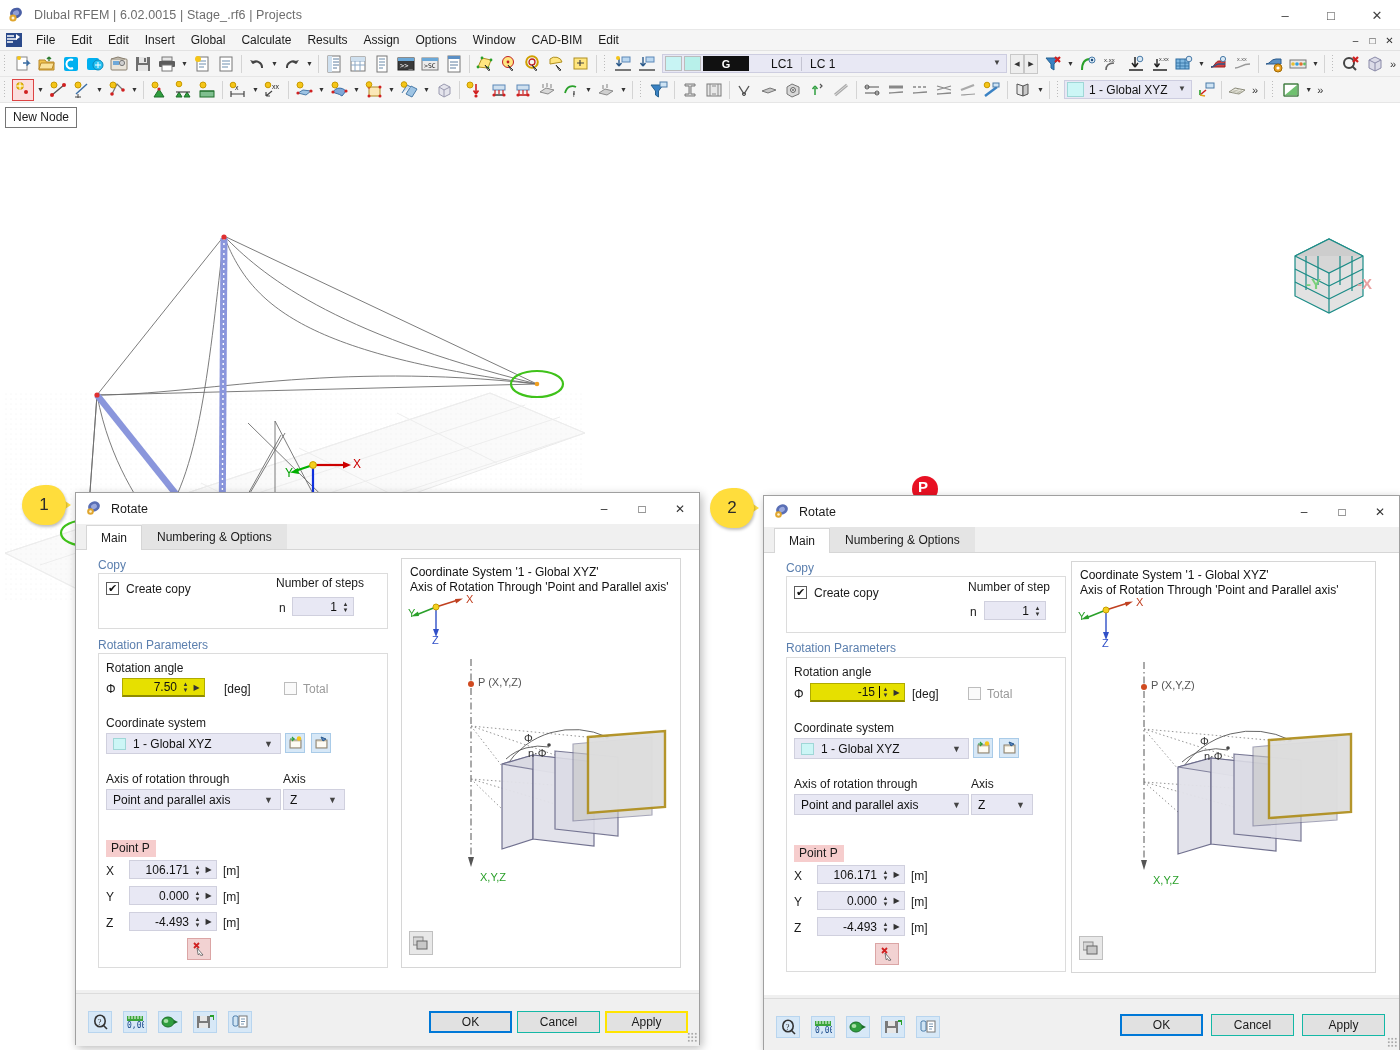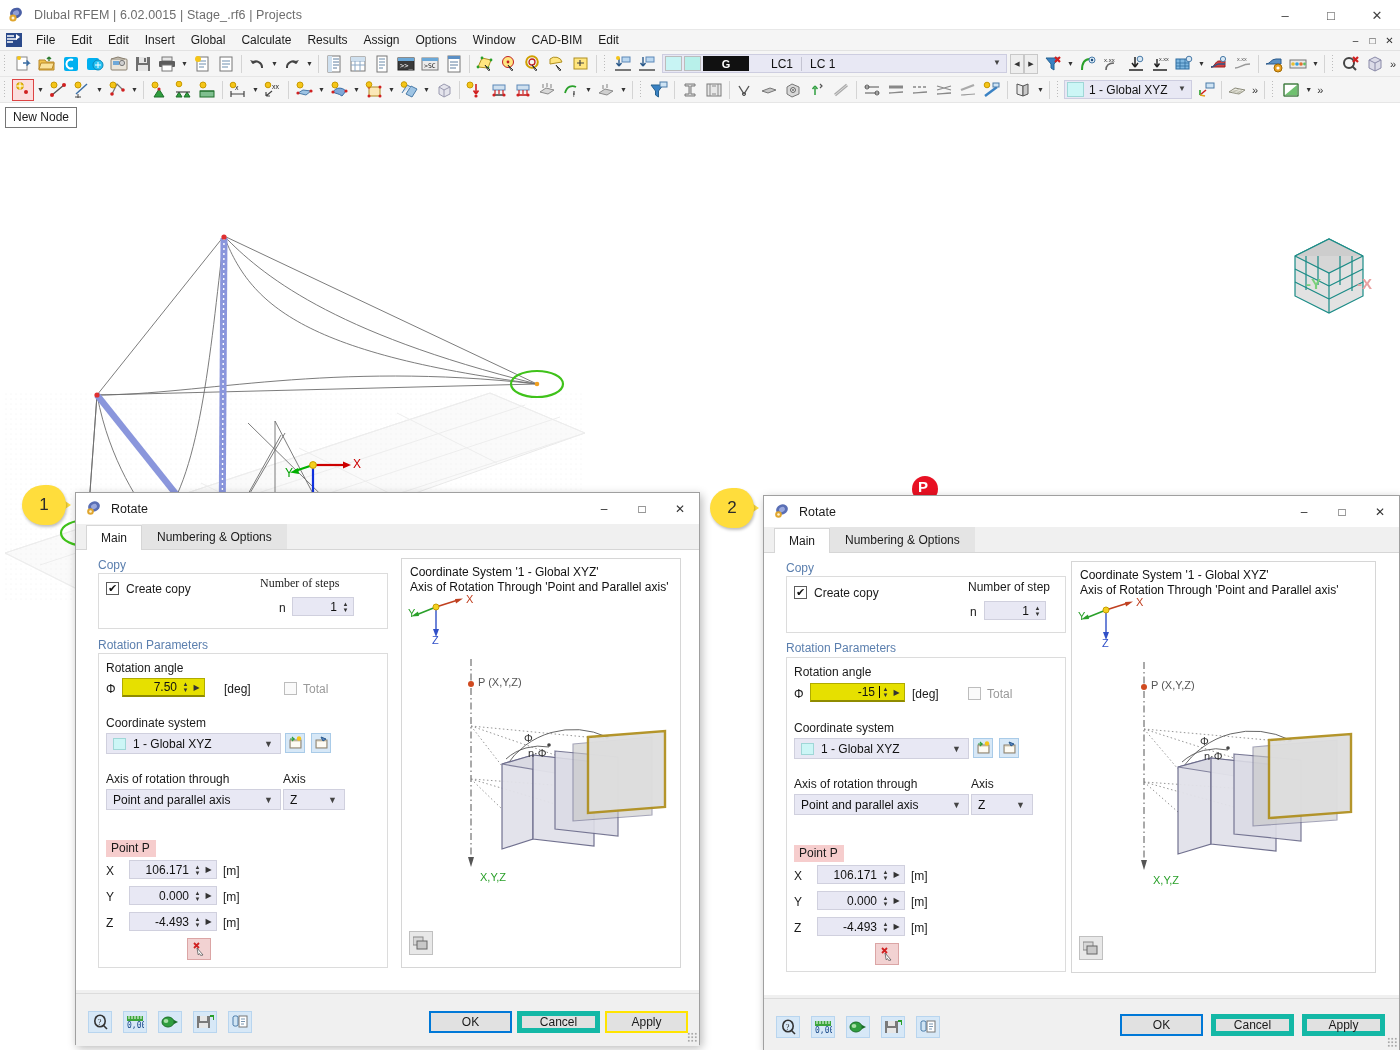--- a/index.html
+++ b/index.html
@@ -158,21 +158,21 @@
   .preview{
     position:absolute; background:#ffffff; border:1px solid #d6d6d6; overflow:hidden;
   }
   .pv-title{ position:absolute; left:8px; top:6px; font-size:12px;color:#111; line-height:15px;}
 
   .footer-sep{ position:absolute; left:0; height:1px; background:#dcdcdc; }
   .ftbtn{ position:absolute; width:24px;height:22px; background:#d7e8f7;
      border:1px solid #b8d5ef; display:flex;align-items:center;justify-content:center;}
 
   .dbtn{
-    position:absolute; height:22px; background:#e1e1e1; border:5px solid #14b8a6;
+    position:absolute; height:22px; background:#e1e1e1; border:1px solid #14b8a6;
     display:flex;align-items:center;justify-content:center; font-size:12px;color:#1a1a1a;
   }
   .dbtn.primary{ border:2px solid #0078d7; background:#e1e1e1;}
   .dbtn.marked{ border:2px solid #ffe400; background:#e1e1e1;}
 
   .resize-grip{ position:absolute; width:10px;height:10px;
     background-image:radial-gradient(#a8a8a8 38%, transparent 39%);
     background-size:3.5px 3.5px;}
 
   svg{ display:block; }
@@ -983,21 +983,21 @@
     <div class="tab sel">Main</div>
     <div class="tab">Numbering &amp; Options</div>
   </div>
 
   <div class="dlg-body" style="position:absolute; left:0; top:57px; width:623px; height:440px; background:#ffffff;">
 
     <div class="grp-label" style="left:22px; top:8px;">Copy</div>
     <div class="group" style="left:22px; top:23px; width:290px; height:56px;"></div>
     <div class="cb checked" style="left:30px; top:32px;"></div>
     <div class="lbl" style="left:50px; top:32px;">Create copy</div>
-    <div class="lbl" style="left:184px; top:26px;font-family:Liberation Serif, serif;">Number of steps</div>
+    <div class="lbl" style="left:200px; top:26px;">Number of steps</div>
     <div class="lbl" style="left:203px; top:51px;">n</div>
     <div class="field" style="left:216px; top:47px; width:62px;">
       <span class="fval">1</span>
       <span class="spin">▲<br>▼</span>
     </div>
 
     <div class="grp-label" style="left:22px; top:88px;">Rotation Parameters</div>
     <div class="group" style="left:22px; top:103px; width:290px; height:315px;"></div>
 
     <div class="lbl" style="left:30px; top:111px;">Rotation angle</div>

